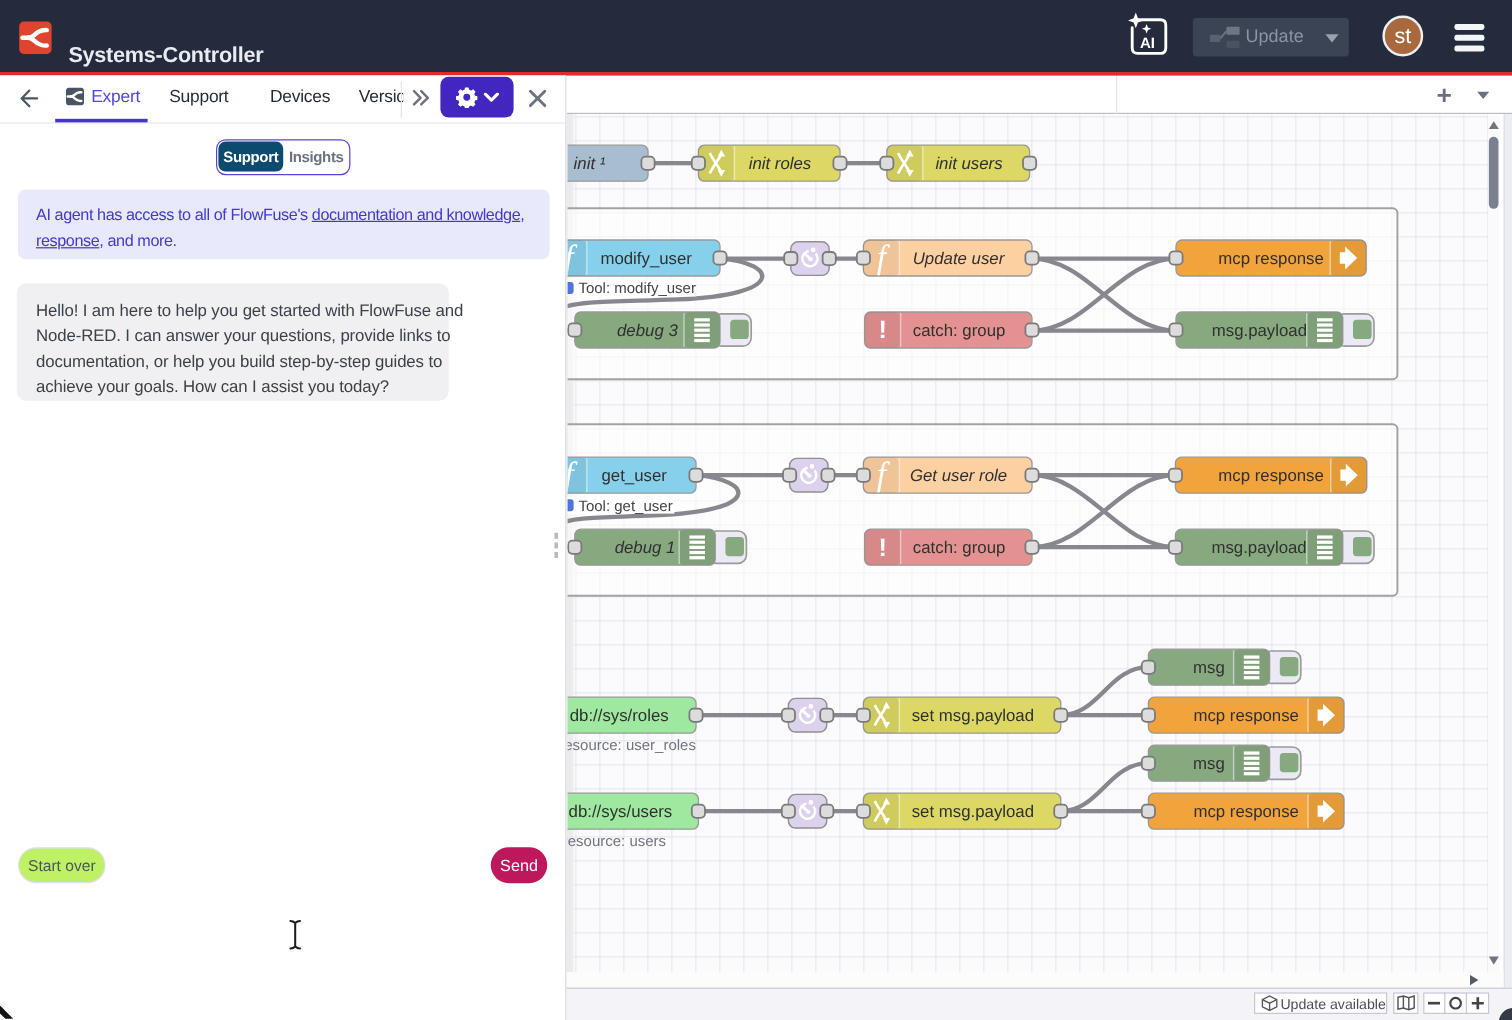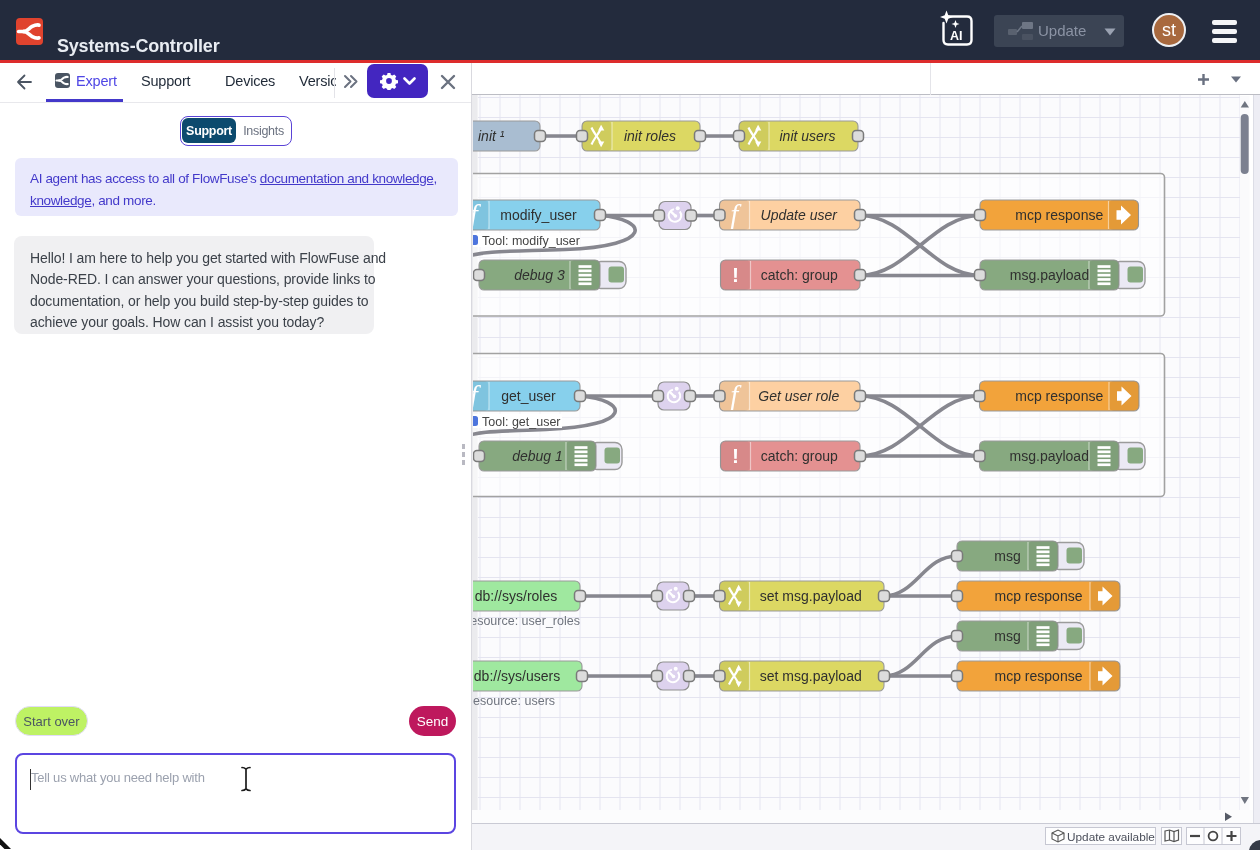--- a/index.html
+++ b/index.html
@@ -38,21 +38,21 @@
   #panel { position:absolute; left:0; top:63px; width:472px; height:787px; background:#fff; border-right:1px solid #d9d9df; }
   #tabbar { position:absolute; left:0; top:0; width:471px; height:40px; background:#fff; border-bottom:1px solid #e8e8ec;text-align:center; }
   .tab { position:absolute; top:10px; font-size:14.5px; letter-spacing:-0.2px; color:#1f2937; }
   #expertlbl { color:#4f46e5; }
   #underline { position:absolute; left:46px; top:36px; width:77px; height:3px; background:#4338ca; }
   #vdiv { position:absolute; left:334px; top:5px; width:1px; height:30px; background:#e3e3e8; }
   #gearbtn { position:absolute; left:367px; top:1px; width:61px; height:34px; background:#4326c0; border-radius:7px; }
   #togglewrap { position:absolute; left:180px; top:53px; width:112px; height:30px; border:1.5px solid #5a43d6; border-radius:8px; background:#fff; }
   #supportseg { position:absolute; left:1px; top:1px; width:54px; height:25px; background:#0c4a6e; border-radius:6px;
     color:#fff; font-size:12.5px; font-weight:700; letter-spacing:-0.3px; display:flex; align-items:center; justify-content:center; }
-  #insightseg { position:absolute; left:56px; top:1px; width:53px; height:25px; color:#6b7280; font-size:12.5px; font-weight:400; letter-spacing:-0.3px;
+  #insightseg { position:absolute; left:56px; top:1px; width:53px; height:25px; color:#6b7280; font-size:12.5px; font-weight:700; letter-spacing:-0.3px;
     display:flex; align-items:center; justify-content:center; }
   #infobox { position:absolute; left:15px; top:95px; width:443px; height:58px; background:#e9e9fc; border-radius:6px;
     color:#4339ca; font-size:13.5px; letter-spacing:-0.35px; line-height:21.5px; padding:10px 15px; white-space:nowrap; }
   #infobox .lnk { text-decoration:underline; }
   #bubble { position:absolute; left:14px; top:173px; width:360px; height:98px; background:#f0f0f2; border-radius:8px;
     color:#3b4149; font-size:14px; letter-spacing:-0.1px; line-height:21.3px; padding:12px 16px; white-space:nowrap; }
   #startover { position:absolute; left:15px; top:643px; width:73px; height:30px; border:1px solid #e2dcf8; border-radius:15px;
     color:#4b5563; font-size:13px; display:flex; align-items:center; justify-content:center; background:#bef264; }
   #sendbtn { position:absolute; left:409px; top:643px; width:47px; height:30px; background:#be185d; border-radius:15px;
     color:#fff; font-size:13.5px; font-weight:500; display:flex; align-items:center; justify-content:center; }
@@ -438,28 +438,24 @@
       </div>
       <svg class="abs" style="left:440px;top:11px;" width="16" height="16" viewBox="0 0 16 16">
         <path d="M2,2 L14,14 M14,2 L2,14" stroke="#6b7280" stroke-width="2.4" stroke-linecap="round"></path>
       </svg>
     </div>
     <div id="underline"></div>
     <div id="togglewrap">
       <div id="supportseg">Support</div>
       <div id="insightseg">Insights</div>
     </div>
-    <div id="infobox">AI agent has access to all of FlowFuse's <span class="lnk">documentation and knowledge</span>,<br><span class="lnk">knowledge</span>, and more.</div>
+    <div id="infobox">AI agent has access to all of FlowFuse's <span class="lnk">documentation and knowledge</span>,<br><span class="lnk">response</span>, and more.</div>
     <div id="bubble">Hello! I am here to help you get started with FlowFuse and<br>Node-RED. I can answer your questions, provide links to<br>documentation, or help you build step-by-step guides to<br>achieve your goals. How can I assist you today?</div>
     <div id="startover">Start over</div>
     <div id="sendbtn">Send</div>
-    <div id="textarea">
-      <div id="caret"></div>
-      <div id="placeholder">Tell us what you need help with</div>
-    </div>
     <div class="handledot" style="top:381px;"></div>
     <div class="handledot" style="top:389px;"></div>
     <div class="handledot" style="top:397px;"></div>
   </div>
 
   <svg class="abs" style="left:239px;top:766px;" width="14" height="26" viewBox="0 0 14 26">
     <path d="M3,1.5 C5,1.5 6,2.2 7,3.2 C8,2.2 9,1.5 11,1.5 M3,24.5 C5,24.5 6,23.8 7,22.8 C8,23.8 9,24.5 11,24.5 M7,3 L7,23" stroke="#1c1c1c" stroke-width="1.7" fill="none" stroke-linecap="round"></path>
   </svg>
   <svg class="abs" style="left:0px;top:838px;" width="12" height="12" viewBox="0 0 12 12">
     <path d="M0,0 L11,11 L4.5,11 L0,6.5 Z" fill="#111"></path>

